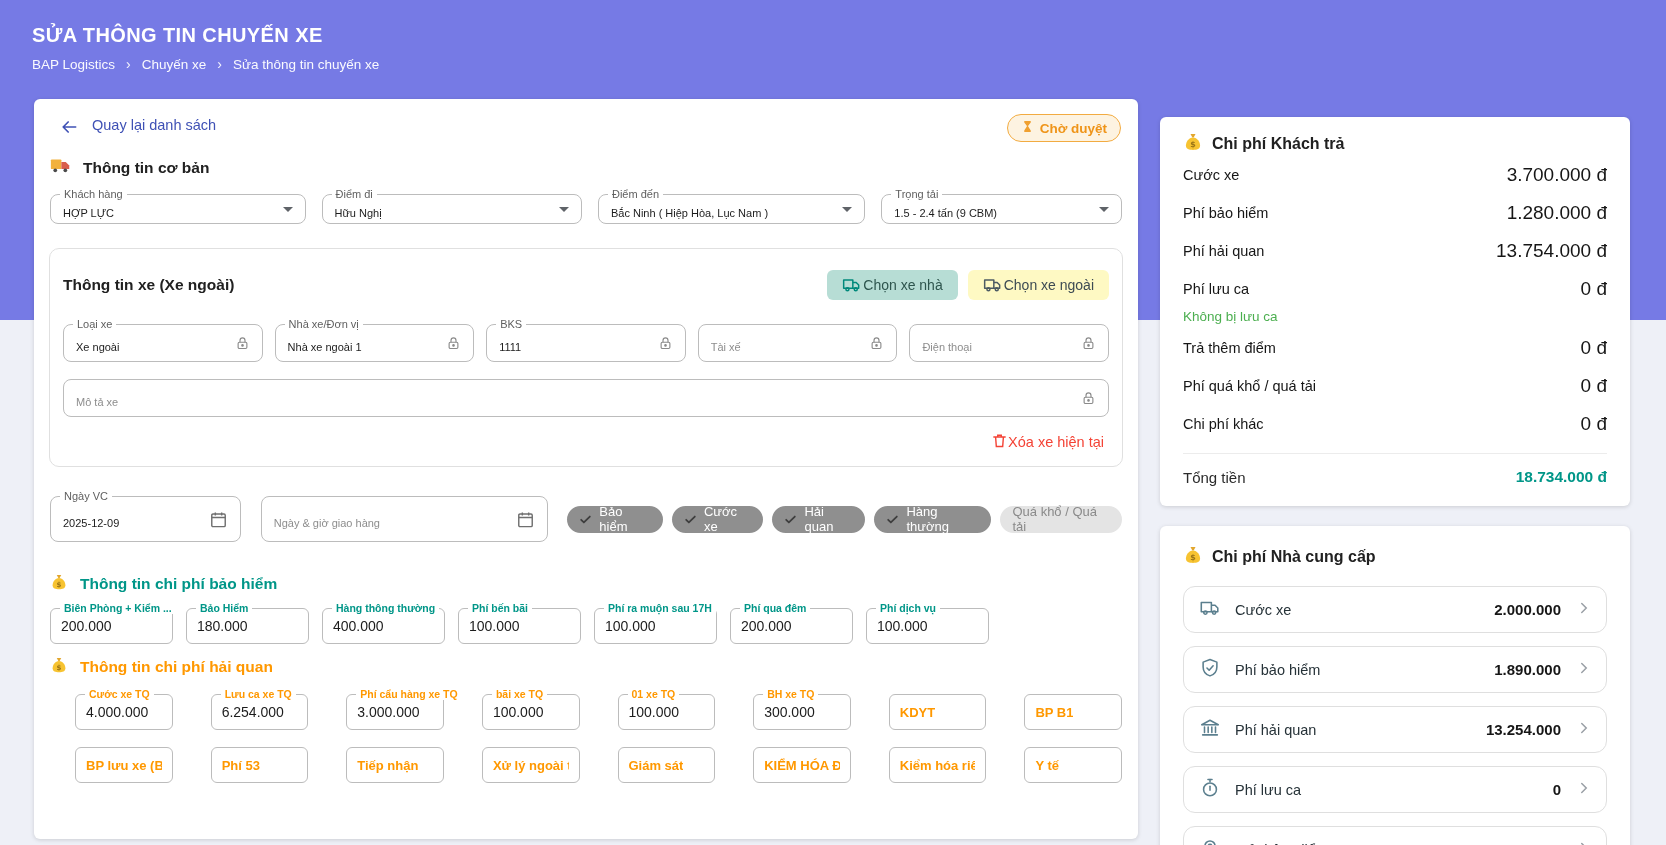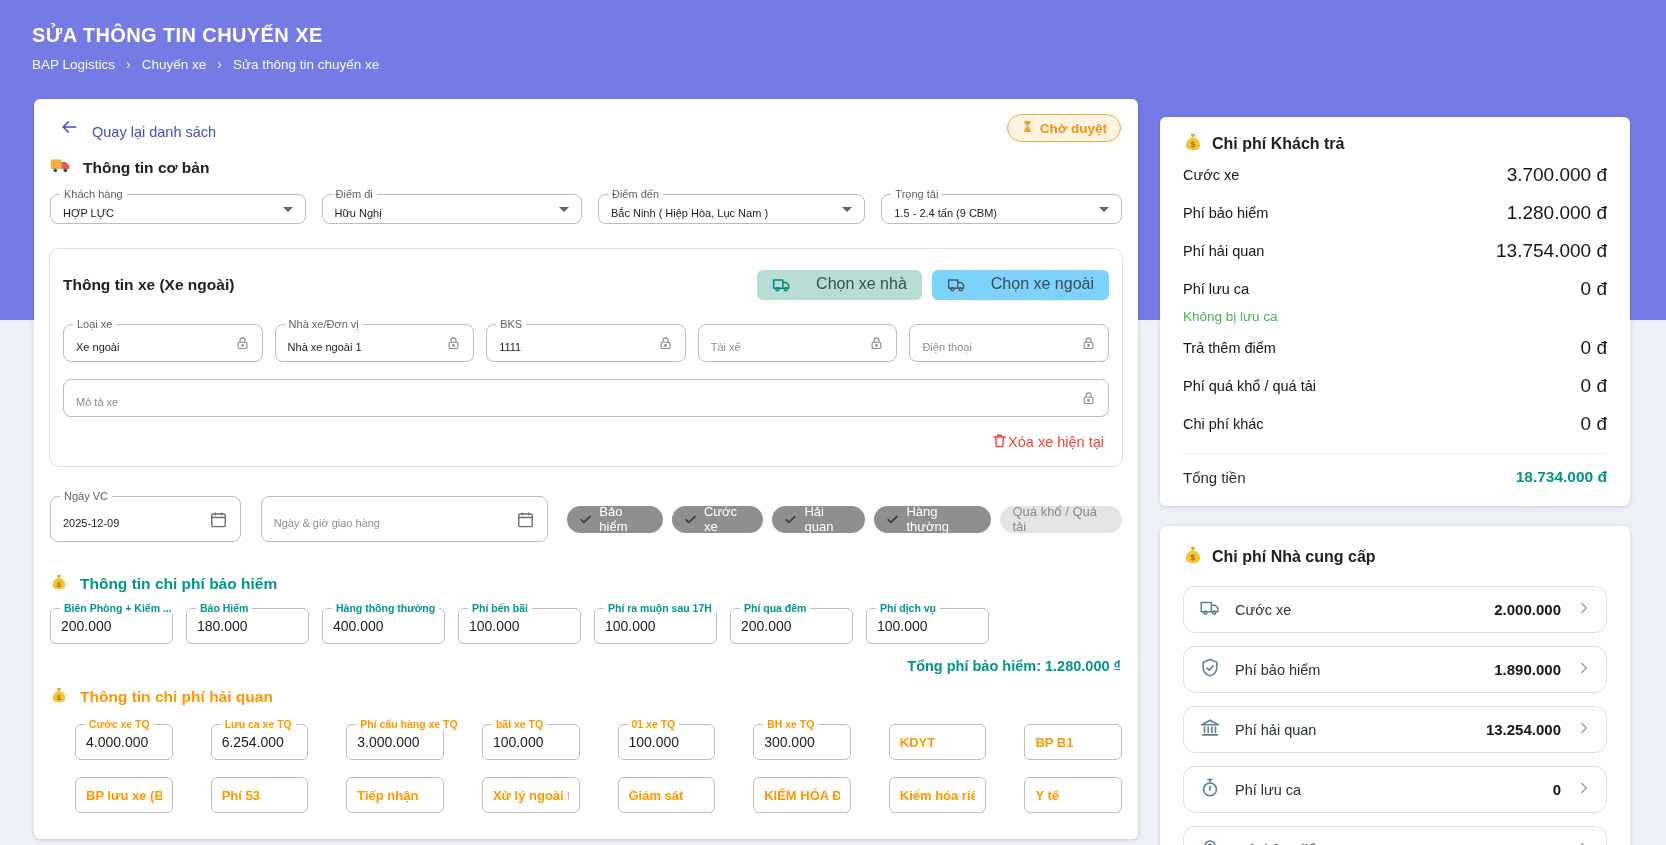--- a/index.html
+++ b/index.html
@@ -17,21 +17,21 @@
   .crumb + .crumb::before { content:"›"; margin:0 11px; font-size:14px; opacity:.95; }
 
   .content { position:absolute; top:99px; left:34px; display:flex; gap:22px; z-index:3; }
   .card { background:#fff; border-radius:6px; box-shadow:0 1px 4px rgba(0,0,0,.15); }
 
   .main-card { width:1104px; height:740px; padding:13px 15px 12px; overflow:hidden; }
   .right-col { width:470px; margin-top:18px; display:flex; flex-direction:column; gap:20px; }
 
   
   .topbar { display:flex; justify-content:space-between; align-items:center; padding:2px 2px 0 10px; }
-  .back-link { display:flex; align-items:flex-end; gap:13px; color:#3f51b5; font-size:14.5px; cursor:pointer; }
+  .back-link { display:flex; align-items:flex-start; gap:13px; color:#3f51b5; font-size:14.5px; cursor:pointer; }
   .status-badge { display:flex; align-items:center; gap:6px; border:1px solid #f2ab41; background:#fdf3e1;
     color:#ef9418; font-size:13.5px; font-weight:700; border-radius:16px; padding:5px 13px; }
 
   
   .section-heading { display:flex; align-items:center; gap:12px; font-size:15.5px; font-weight:700; color:#212121; }
   .section-heading.teal { color:#009688; }
   .section-heading.orange { color:#ff9800; }
 
   
   .ffield { position:relative; border:1px solid #bcbcbc; border-radius:8px; background:#fff;
@@ -43,24 +43,24 @@
   .icon-right { margin-left:auto; display:flex; align-items:center; }
 
   .selects-row { display:flex; gap:16px; margin-top:14px; padding:0 1px; }
   .selects-row .ffield { height:30px; }
 
   
   .vehicle-card { border:1px solid #e0e0e0; border-radius:10px; margin-top:24px; padding:13px 13px 6px; }
   .vehicle-head { display:flex; justify-content:space-between; align-items:center; margin-top:8px; }
   .vehicle-title { font-size:15.5px; font-weight:700; color:#212121; }
   .veh-btns { display:flex; gap:10px; }
-  .veh-btn { display:flex; gap:24px; border-radius:6px; padding:5px 15px; font-size:16px; font-weight:500; cursor:pointer; }
+  .veh-btn { display:flex; align-items:center; gap:1px; border-radius:6px; padding:5px 15px; font-size:14px; font-weight:500; cursor:pointer; }
   .veh-btn.teal { background:#b7ddd5; color:#2e554e; }
   .veh-btn.teal svg { stroke:#00897b; }
-  .veh-btn.gray { background:#7dd3fc; color:#3d4b53; }
+  .veh-btn.gray { background:#fef9c3; color:#3d4b53; }
   .veh-btn.gray svg { stroke:#4d5b63; }
   .vfields { display:flex; gap:12px; margin-top:24px; }
   .vfields .ffield { flex:1; height:38px; }
   .vdesc { margin-top:17px; }
   .vdesc .ffield { height:38px; }
   .delete-row { display:flex; justify-content:flex-end; align-items:center; gap:0; margin:15px 5px 8px 0;
     color:#f44336; font-size:14.5px; cursor:pointer; }
 
   
   .dates-row { display:flex; align-items:center; margin-top:29px; padding:0 1px; }
@@ -363,21 +363,20 @@
       </div>
       <div class="ffield">
         <span class="flabel">Phí qua đêm</span>
         <span class="fee-val">200.000</span>
       </div>
       <div class="ffield">
         <span class="flabel">Phí dịch vụ</span>
         <span class="fee-val">100.000</span>
       </div>
     </div>
-    <div class="ins-total">Tổng phí bảo hiểm: 1.280.000 ₫</div>
 
     <div class="section-heading orange cus-head">
       <span>
         <svg viewBox="0 0 24 24" width="18" height="18">
             <path d="M9 2.5l2.2 4h1.6L15 2.5z" fill="#e2a62d"></path>
             <path d="M12 6.5C6.8 6.5 3.5 12 3.5 16.2 3.5 20.4 7.3 21.5 12 21.5s8.5-1.1 8.5-5.3C20.5 12 17.2 6.5 12 6.5z" fill="#f7c331"></path>
             <text x="12" y="18" font-size="9.5" text-anchor="middle" fill="#9a7417" font-weight="bold" font-family="DejaVu Sans, sans-serif">$</text>
           </svg>
       </span>
       <span>Thông tin chi phí hải quan</span>

